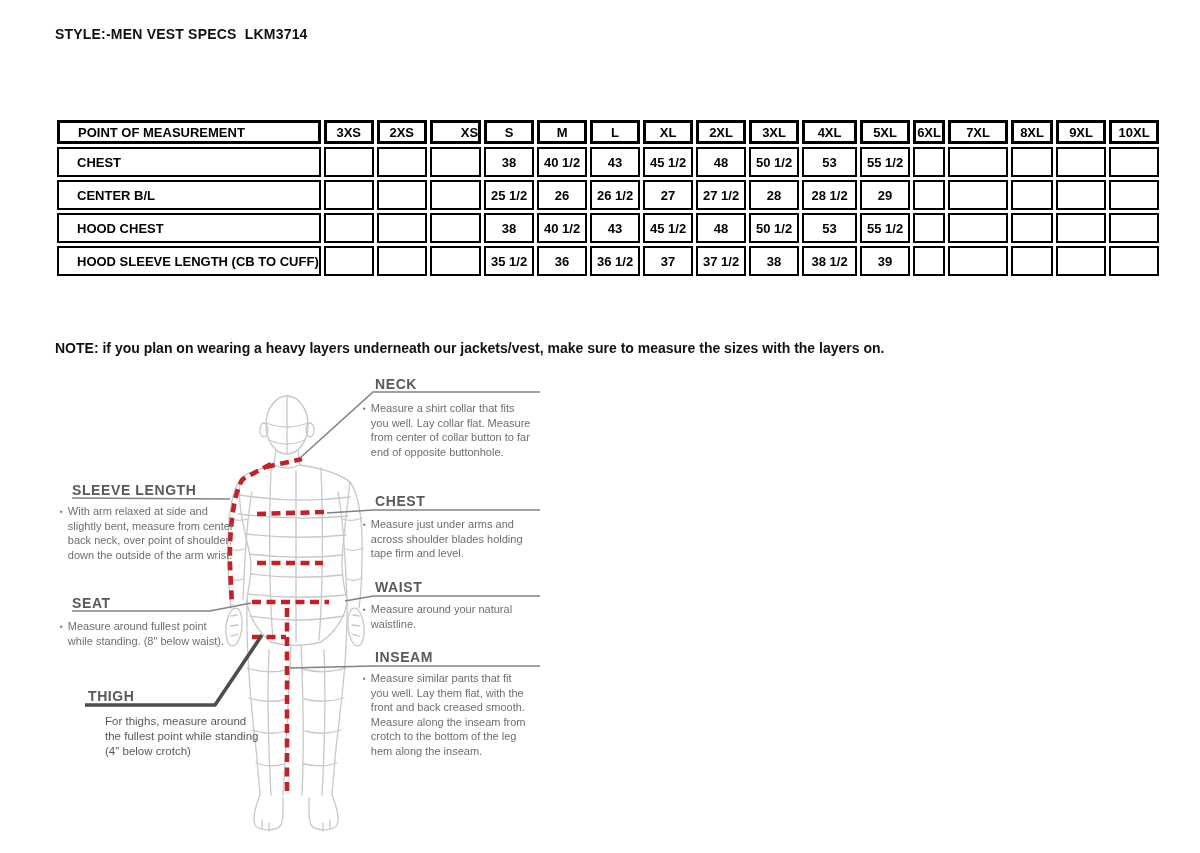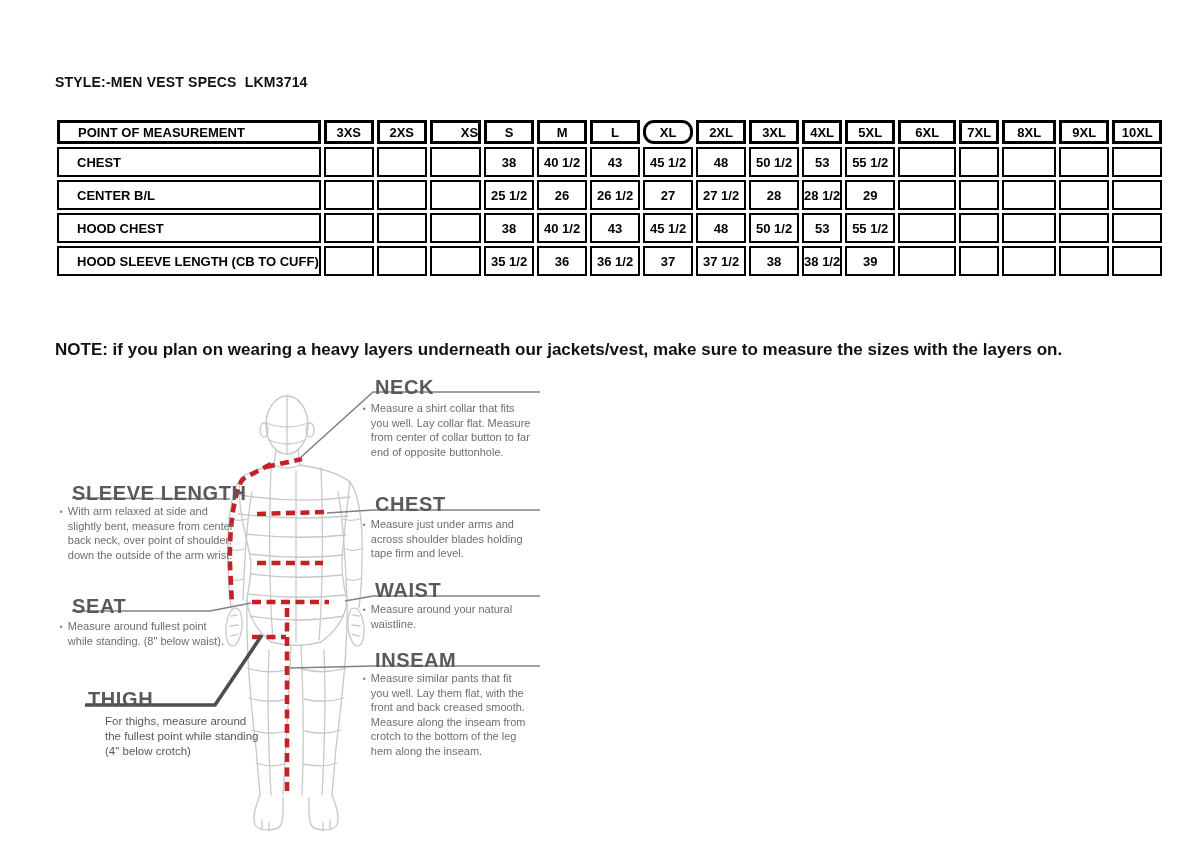--- a/index.html
+++ b/index.html
@@ -2,43 +2,43 @@
 <html><head>
 <meta charset="utf-8">
 <style>
   html,body{margin:0;padding:0;background:#e9e9e9;}
   .page{
     position:relative;width:1200px;height:853px;background:#ffffff;
     font-family:"Liberation Sans",sans-serif;overflow:hidden;margin:0 auto;
   }
   .title{
     position:absolute;left:55px;top:26px;font-size:14px;font-weight:700;
-    color:#111;letter-spacing:.2px;white-space:pre;margin-top:48px;
+    color:#111;letter-spacing:.2px;white-space:pre;
   }
   
   table.spec{
     position:absolute;left:54px;top:117px;border-collapse:separate;border-spacing:3px;
     table-layout:fixed;
   }
   table.spec th,table.spec td{
     box-sizing:border-box;border:2px solid #000;background:#fff;
     font-size:13px;font-weight:700;color:#000;text-align:center;vertical-align:middle;
     padding:0;overflow:hidden;white-space:nowrap;
   }
   table.spec thead th{border-width:3px;height:24px;}
   table.spec tbody td{height:30px;}
   table.spec .rowlabel{text-align:left;padding-left:18px;}
   
   .note{
-    position:absolute;left:55px;top:340px;font-size:17px;font-weight:700;color:#111;text-align:center;
+    position:absolute;left:55px;top:340px;font-size:14px;font-weight:700;color:#111;text-align:center;
   }
   
   .diagram-svg{position:absolute;left:50px;top:368px;width:520px;height:480px;}
   .sec-heading{
-    position:absolute;font-size:20px;font-weight:700;color:#58595b;letter-spacing:.6px;
+    position:absolute;font-size:14px;font-weight:700;color:#58595b;letter-spacing:.6px;
   }
   .sec-text{
     position:absolute;font-size:11px;line-height:14.5px;color:#6d6e71;display:flex;gap:5px;
   }
   .sec-text .bullet{font-size:8px;line-height:14px;padding-top:1px;color:#6d6e71;flex:0 0 auto;}
   .sec-text .txt{flex:1 1 auto;}
   .thigh-text{color:#58595b;font-size:11.5px;line-height:15px;}
   
   .h-neck   {left:375px;top:376px;}
   .t-neck   {left:363px;top:401px;width:168px;}
@@ -65,28 +65,28 @@
   <table class="spec">
     <thead>
         <tr>
           <th class="rowlabel" style="width: 237px;">POINT OF MEASUREMENT</th>
           <th style="width: 50px;">3XS</th>
           <th style="width: 50px;">2XS</th>
           <th style="width: 50px; padding-left: 28px;">XS</th>
           <th style="width: 50px;">S</th>
           <th style="width: 50px;">M</th>
           <th style="width: 50px;">L</th>
-          <th style="width: 50px; border-radius: 11px;">XL</th>
+          <th style="width: 50px;">XL</th>
           <th style="width: 50px;">2XL</th>
           <th style="width: 50px;">3XL</th>
-          <th style="width: 40px;">4XL</th>
+          <th style="width: 55px;">4XL</th>
           <th style="width: 50px;">5XL</th>
-          <th style="width: 58px;">6XL</th>
-          <th style="width: 40px;">7XL</th>
-          <th style="width: 54px;">8XL</th>
+          <th style="width: 32px;">6XL</th>
+          <th style="width: 60px;">7XL</th>
+          <th style="width: 42px;">8XL</th>
           <th style="width: 50px;">9XL</th>
           <th style="width: 50px;">10XL</th>
         </tr>
       </thead>
     <tbody>
         <tr>
           <td class="rowlabel">CHEST</td>
           <td></td>
           <td></td>
           <td></td>

